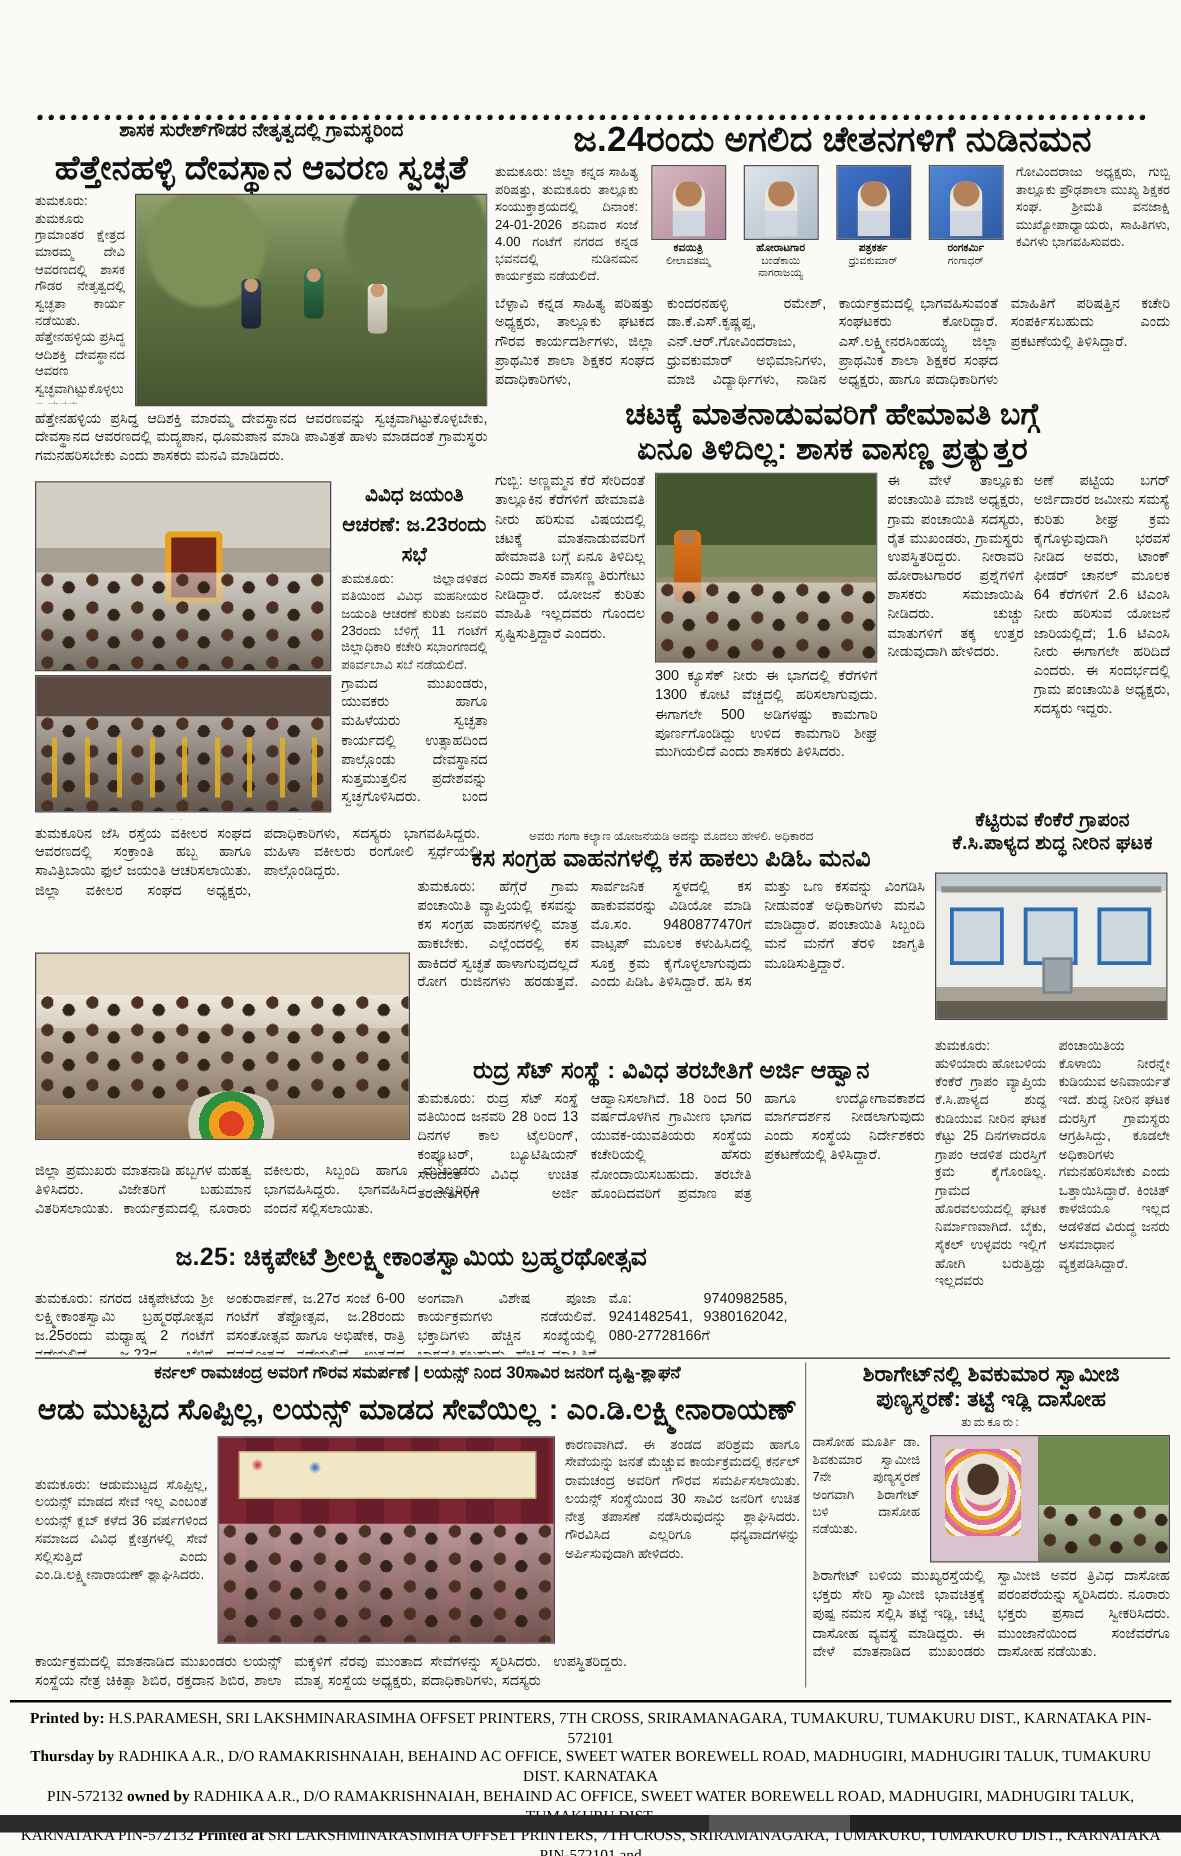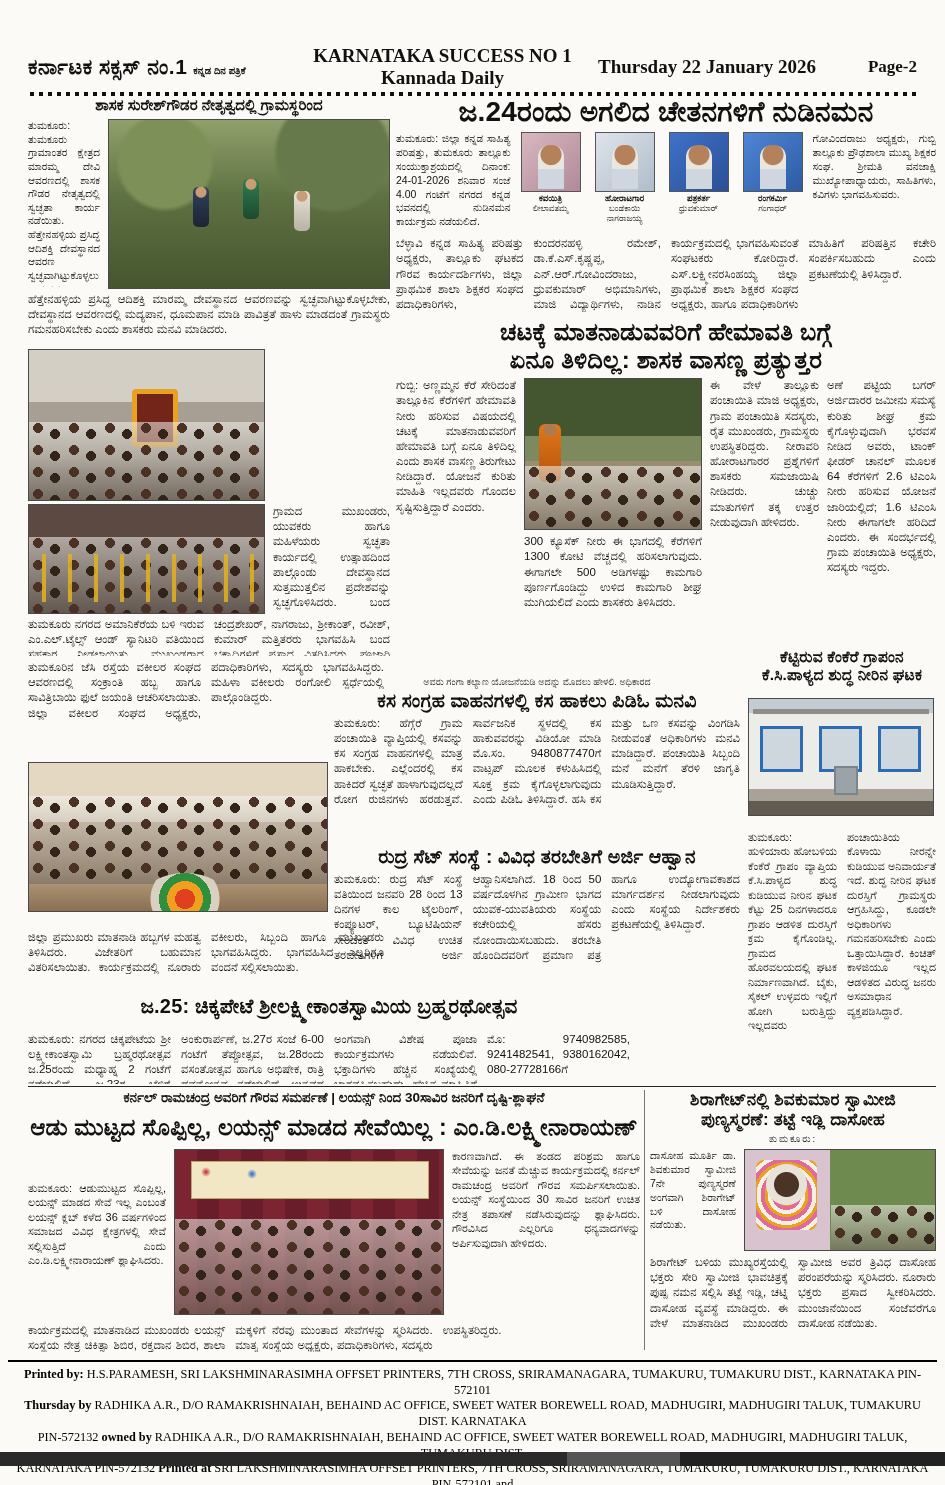--- a/index.html
+++ b/index.html
@@ -77,21 +77,21 @@
   .artA .hl{font-size:27px;}
   .minicol{width:72px;font-size:10.5px;line-height:1.3;text-align:justify;overflow:hidden;}
   .subhead{font-weight:bold;text-align:center;font-size:16px;line-height:1.5;}
   .artD{left:28px;top:660px;width:356px;height:314px;display:flex;flex-direction:column;gap:18px;}
   .artB{left:396px;top:96px;width:540px;height:216px;display:flex;flex-direction:column;gap:4px;}
   .artB .hl{font-size:28px;}
   .artC{left:396px;top:318px;width:540px;height:326px;display:flex;flex-direction:column;gap:5px;}
   .artC .hl{font-size:24px;}
   .artE{left:334px;top:664px;width:406px;height:176px;}
   .artE .hl,.artG .hl{font-size:19px;margin:2px 0 4px;}
-  .cap-line{font-size:9.5px;text-align:center;color:#222;margin-top:12px;}
+  .cap-line{font-size:9.5px;text-align:center;color:#222;}
   .artG{left:334px;top:844px;width:406px;height:130px;}
   .artF{left:748px;top:648px;width:188px;height:436px;display:flex;flex-direction:column;gap:14px;}
   .artF .hl{font-size:15.5px;}
   .artH{left:28px;top:978px;width:602px;height:106px;}
   .artH .hl{font-size:20px;margin-bottom:14px;}
   .hr-band{position:absolute;left:28px;top:1086px;width:908px;border-top:1.5px solid #222;}
   .lions{left:28px;top:1090px;width:612px;height:262px;display:flex;flex-direction:column;gap:8px;}
   .lions .kicker{font-size:13.5px;}
   .lions .hl{font-size:23px;}
   .vrule{position:absolute;left:644px;top:1090px;height:260px;border-left:1px solid #777;}
@@ -103,46 +103,42 @@
      font-family:"Liberation Serif",serif;font-size:12.3px;line-height:1.28;text-align:center;color:#000;}
   .footer b{font-weight:bold;}
   .botbar{position:absolute;left:0;top:1452px;width:945px;height:14px;
      background:linear-gradient(90deg,#2a2a2a 0 60%,#555 60% 72%,#222 72% 100%);}
 </style>
 </head>
 <body>
 
 <div class="page">
 
-  <header class="mast">
-    <div class="mast-logo">
-      <span class="logo-main">ಕರ್ನಾಟಕ ಸಕ್ಸಸ್ ನಂ.1</span>
-      <span class="logo-sub">ಕನ್ನಡ ದಿನ ಪತ್ರಿಕೆ</span>
-    </div>
-    <div class="mast-title">KARNATAKA SUCCESS NO 1 Kannada Daily</div>
-    <div class="mast-date">Thursday 22 January 2026</div>
-    <div class="mast-page">Page-2</div>
-  </header>
   <div class="dotline"></div>
 
   <section class="art artA">
     <div class="kicker">ಶಾಸಕ ಸುರೇಶ್‌ಗೌಡರ ನೇತೃತ್ವದಲ್ಲಿ ಗ್ರಾಮಸ್ಥರಿಂದ</div>
+    <h1 class="hl" style="margin:0;">ಹೆತ್ತೇನಹಳ್ಳಿ ದೇವಸ್ಥಾನ ಆವರಣ ಸ್ವಚ್ಛತೆ</h1>
     <div class="row" style="height:168px;">
       <div class="minicol body-txt">ತುಮಕೂರು: ತುಮಕೂರು ಗ್ರಾಮಾಂತರ ಕ್ಷೇತ್ರದ ಮಾರಮ್ಮ ದೇವಿ ಆವರಣದಲ್ಲಿ ಶಾಸಕ ಗೌಡರ ನೇತೃತ್ವದಲ್ಲಿ ಸ್ವಚ್ಛತಾ ಕಾರ್ಯ ನಡೆಯಿತು. ಹೆತ್ತೇನಹಳ್ಳಿಯ ಪ್ರಸಿದ್ಧ ಆದಿಶಕ್ತಿ ದೇವಸ್ಥಾನದ ಆವರಣ ಸ್ವಚ್ಛವಾಗಿಟ್ಟುಕೊಳ್ಳಲು ಗ್ರಾಮಸ್ಥರು ಗಮನಹರಿಸಿದರು.</div>
       <div class="photo p-cleanup" style="flex:1;height:168px;">
         <i class="fig" style="left:30%;top:40%;"></i>
         <i class="fig" style="left:48%;top:35%;background:radial-gradient(circle at 50% 13%,#c89c74 0 5px,rgba(0,0,0,0) 6px),linear-gradient(#2e7d4f,#1d4a30);"></i>
         <i class="fig" style="left:66%;top:42%;background:radial-gradient(circle at 50% 13%,#c89c74 0 5px,rgba(0,0,0,0) 6px),linear-gradient(#e8e4da,#b9b2a4);"></i>
       </div>
     </div>
     <div class="body-txt" style="height:52px;">ಹೆತ್ತೇನಹಳ್ಳಿಯ ಪ್ರಸಿದ್ಧ ಆದಿಶಕ್ತಿ ಮಾರಮ್ಮ ದೇವಸ್ಥಾನದ ಆವರಣವನ್ನು ಸ್ವಚ್ಛವಾಗಿಟ್ಟುಕೊಳ್ಳಬೇಕು, ದೇವಸ್ಥಾನದ ಆವರಣದಲ್ಲಿ ಮದ್ಯಪಾನ, ಧೂಮಪಾನ ಮಾಡಿ ಪಾವಿತ್ರತೆ ಹಾಳು ಮಾಡದಂತೆ ಗ್ರಾಮಸ್ಥರು ಗಮನಹರಿಸಬೇಕು ಎಂದು ಶಾಸಕರು ಮನವಿ ಮಾಡಿದರು.</div>
     <div class="row" style="height:150px;">
       <div class="photo p-ceremony" style="width:235px;height:150px;">
         <div class="garland"></div>
         <div class="crowd"></div>
+      </div>
+      <div style="flex:1;overflow:hidden;">
+        <div class="subhead">ವಿವಿಧ ಜಯಂತಿ ಆಚರಣೆ: ಜ.23ರಂದು ಸಭೆ</div>
+        <div class="body-txt" style="font-size:10.5px;">ತುಮಕೂರು: ಜಿಲ್ಲಾಡಳಿತದ ವತಿಯಿಂದ ವಿವಿಧ ಮಹನೀಯರ ಜಯಂತಿ ಆಚರಣೆ ಕುರಿತು ಜನವರಿ 23ರಂದು ಬೆಳಿಗ್ಗೆ 11 ಗಂಟೆಗೆ ಜಿಲ್ಲಾಧಿಕಾರಿ ಕಚೇರಿ ಸಭಾಂಗಣದಲ್ಲಿ ಪೂರ್ವಭಾವಿ ಸಭೆ ನಡೆಯಲಿದೆ.</div>
       </div>
     </div>
     <div class="row" style="height:108px;">
       <div class="photo p-group" style="width:235px;height:108px;">
         <div class="crowd" style="height:70%;"></div>
         <div class="garl-stripes"></div>
       </div>
       <div class="body-txt" style="flex:1;">ಗ್ರಾಮದ ಮುಖಂಡರು, ಯುವಕರು ಹಾಗೂ ಮಹಿಳೆಯರು ಸ್ವಚ್ಛತಾ ಕಾರ್ಯದಲ್ಲಿ ಉತ್ಸಾಹದಿಂದ ಪಾಲ್ಗೊಂಡು ದೇವಸ್ಥಾನದ ಸುತ್ತಮುತ್ತಲಿನ ಪ್ರದೇಶವನ್ನು ಸ್ವಚ್ಛಗೊಳಿಸಿದರು. ಬಂದ ಭಕ್ತಾದಿಗಳಿಗೆ ಅನ್ನಸಂತರ್ಪಣೆ ವ್ಯವಸ್ಥೆ ಮಾಡಲಾಗಿತ್ತು.</div>
     </div>
     <div class="body-txt cols2" style="flex:1;">ತುಮಕೂರು ನಗರದ ಅಮಾನಿಕೆರೆಯ ಬಳಿ ಇರುವ ಎಂ.ಎಲ್.ಟೈಲ್ಸ್ ಆಂಡ್ ಸ್ಯಾನಿಟರಿ ವತಿಯಿಂದ ಸಹಕಾರ ನೀಡಲಾಯಿತು. ಮುಖಂಡರಾದ ರವಿಕುಮಾರ್, ಸಿದ್ದರಾಮಯ್ಯ, ಗಂಗಾಧರಯ್ಯ, ಚಂದ್ರಶೇಖರ್, ನಾಗರಾಜು, ಶ್ರೀಕಾಂತ್, ರವೀಶ್, ಕುಮಾರ್ ಮತ್ತಿತರರು ಭಾಗವಹಿಸಿ ಬಂದ ಭಕ್ತಾದಿಗಳಿಗೆ ಪ್ರಸಾದ ವಿತರಿಸಿದರು. ಪೂಜಾರಿ ಮಹದೇವಯ್ಯ ವಿಶೇಷ ಪೂಜೆ ನೆರವೇರಿಸಿದರು.</div>

